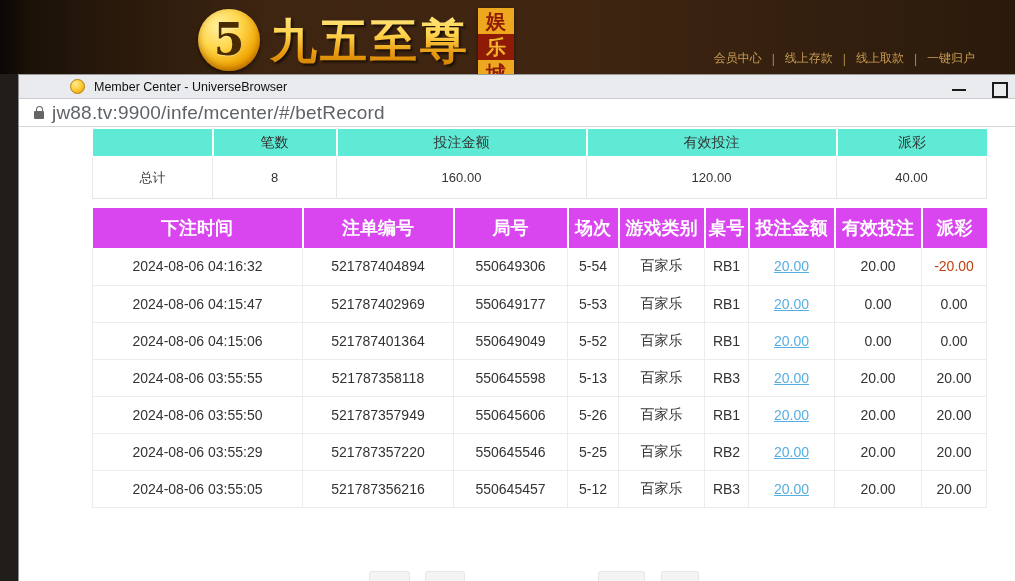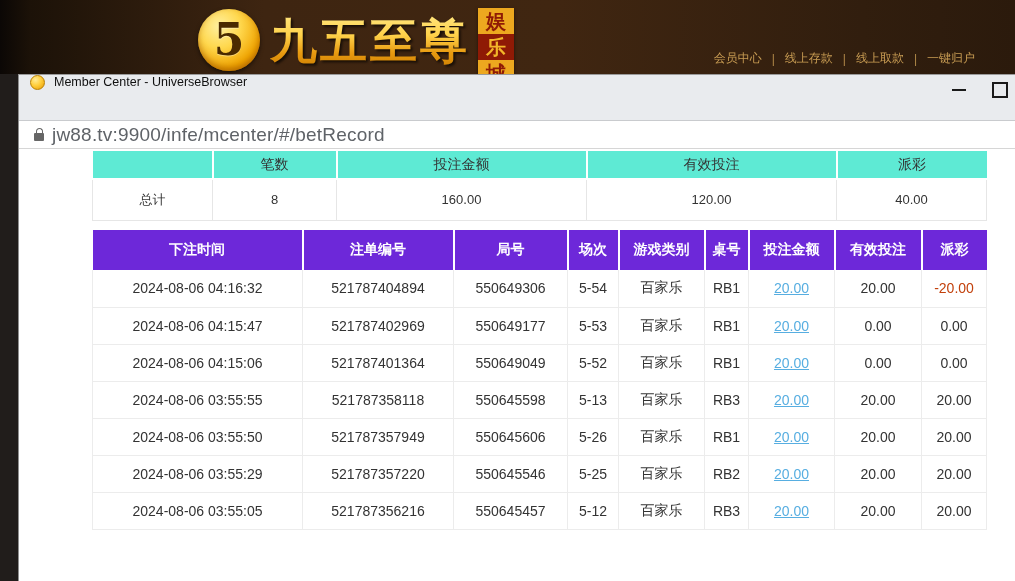--- a/index.html
+++ b/index.html
@@ -52,22 +52,22 @@
   .top-nav .nav-item { cursor:pointer; }
   .top-nav .sep { color:#c89c53; opacity:.85; }
 
   
   .browser-window {
     position:absolute; left:18px; top:74px; width:997px; height:507px;
     background:#fff; border-left:1px solid #8f8f8f; border-top:1px solid #9a9a9a;
     display:flex; flex-direction:column;
   }
   .title-bar {
-    height:46px; background:#e9ebee; border-bottom:1px solid #c9cbce;
-    display:flex; position:relative; flex:0 0 auto;
+    height:24px; background:#e9ebee; border-bottom:1px solid #c9cbce;
+    display:flex; align-items:center; position:relative; flex:0 0 auto;padding-left:40px;
   }
   .title-icon {
     width:15px; height:15px; border-radius:50%; margin-left:11px;
     background:radial-gradient(circle at 35% 30%,#ffeb96 0%,#ffcf3e 45%,#e89a00 100%);
     border:1px solid #b97f00;
   }
   .title-text { margin-left:9px; font-size:12.5px; color:#111; }
   .win-btn { position:absolute; top:0; width:30px; height:28px; cursor:pointer; }
   .win-min { left:925px; }
   .win-min::after { content:""; position:absolute; left:8px; top:14px; width:14px; height:2px; background:#1a1a1a; }
@@ -95,21 +95,21 @@
   }
   .summary-table th:last-child { border-right:none; }
   .summary-table td {
     height:41px; font-size:13px; color:#333; text-align:center; background:#fff;
     border-right:1px solid #e6e6e6; border-bottom:1px solid #e6e6e6;
   }
   .summary-table td:first-child { border-left:1px solid #e6e6e6; }
 
   .bet-table { position:absolute; left:73px; top:81px; width:894px; }
   .bet-table th {
-    background:#6d28d9; height:40px; font-size:14px; font-weight:bold; color:#fff;
+    background:#d946ef; height:40px; font-size:18px; font-weight:bold; color:#fff;
     border-right:2px solid #fff; text-align:center;
   }
   .bet-table th:last-child { border-right:none; }
   .bet-table td {
     height:37px; font-size:14px; color:#333; text-align:center; background:#fff;
     border-right:1px solid #ececec; border-bottom:1px solid #ececec;
   }
   .bet-table td:first-child { border-left:1px solid #ececec; }
   .amount-link { color:#57aee1; text-decoration:underline; cursor:pointer; }
   td.neg { color:#c2410c;margin-top:16px; }

